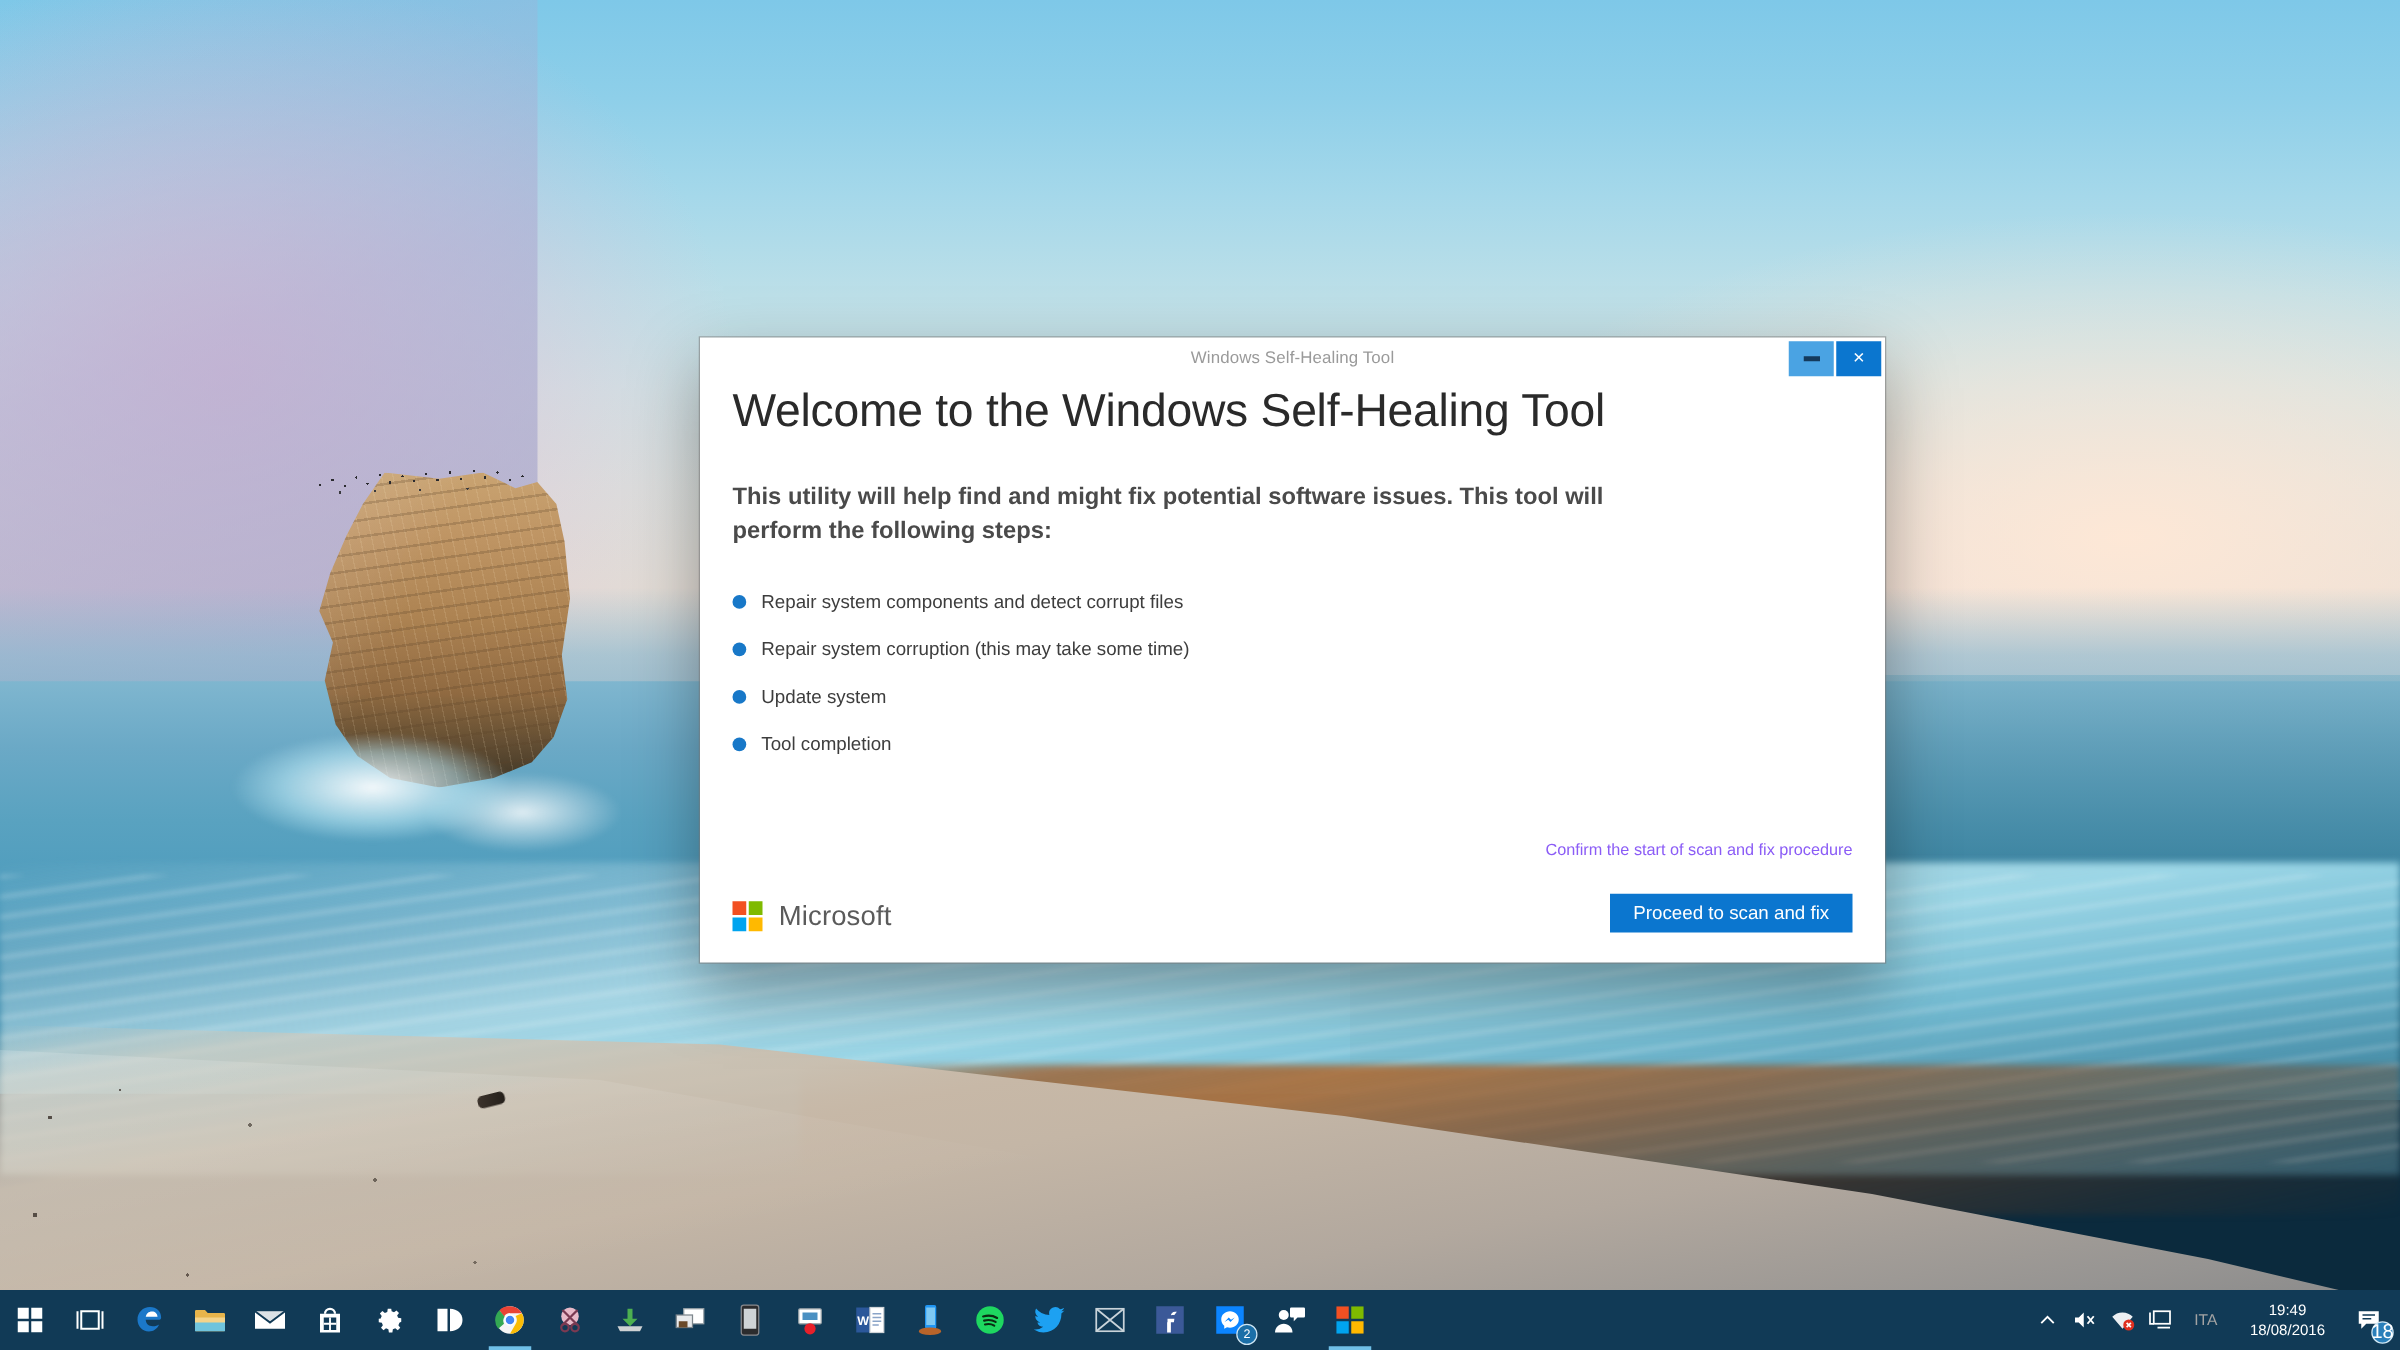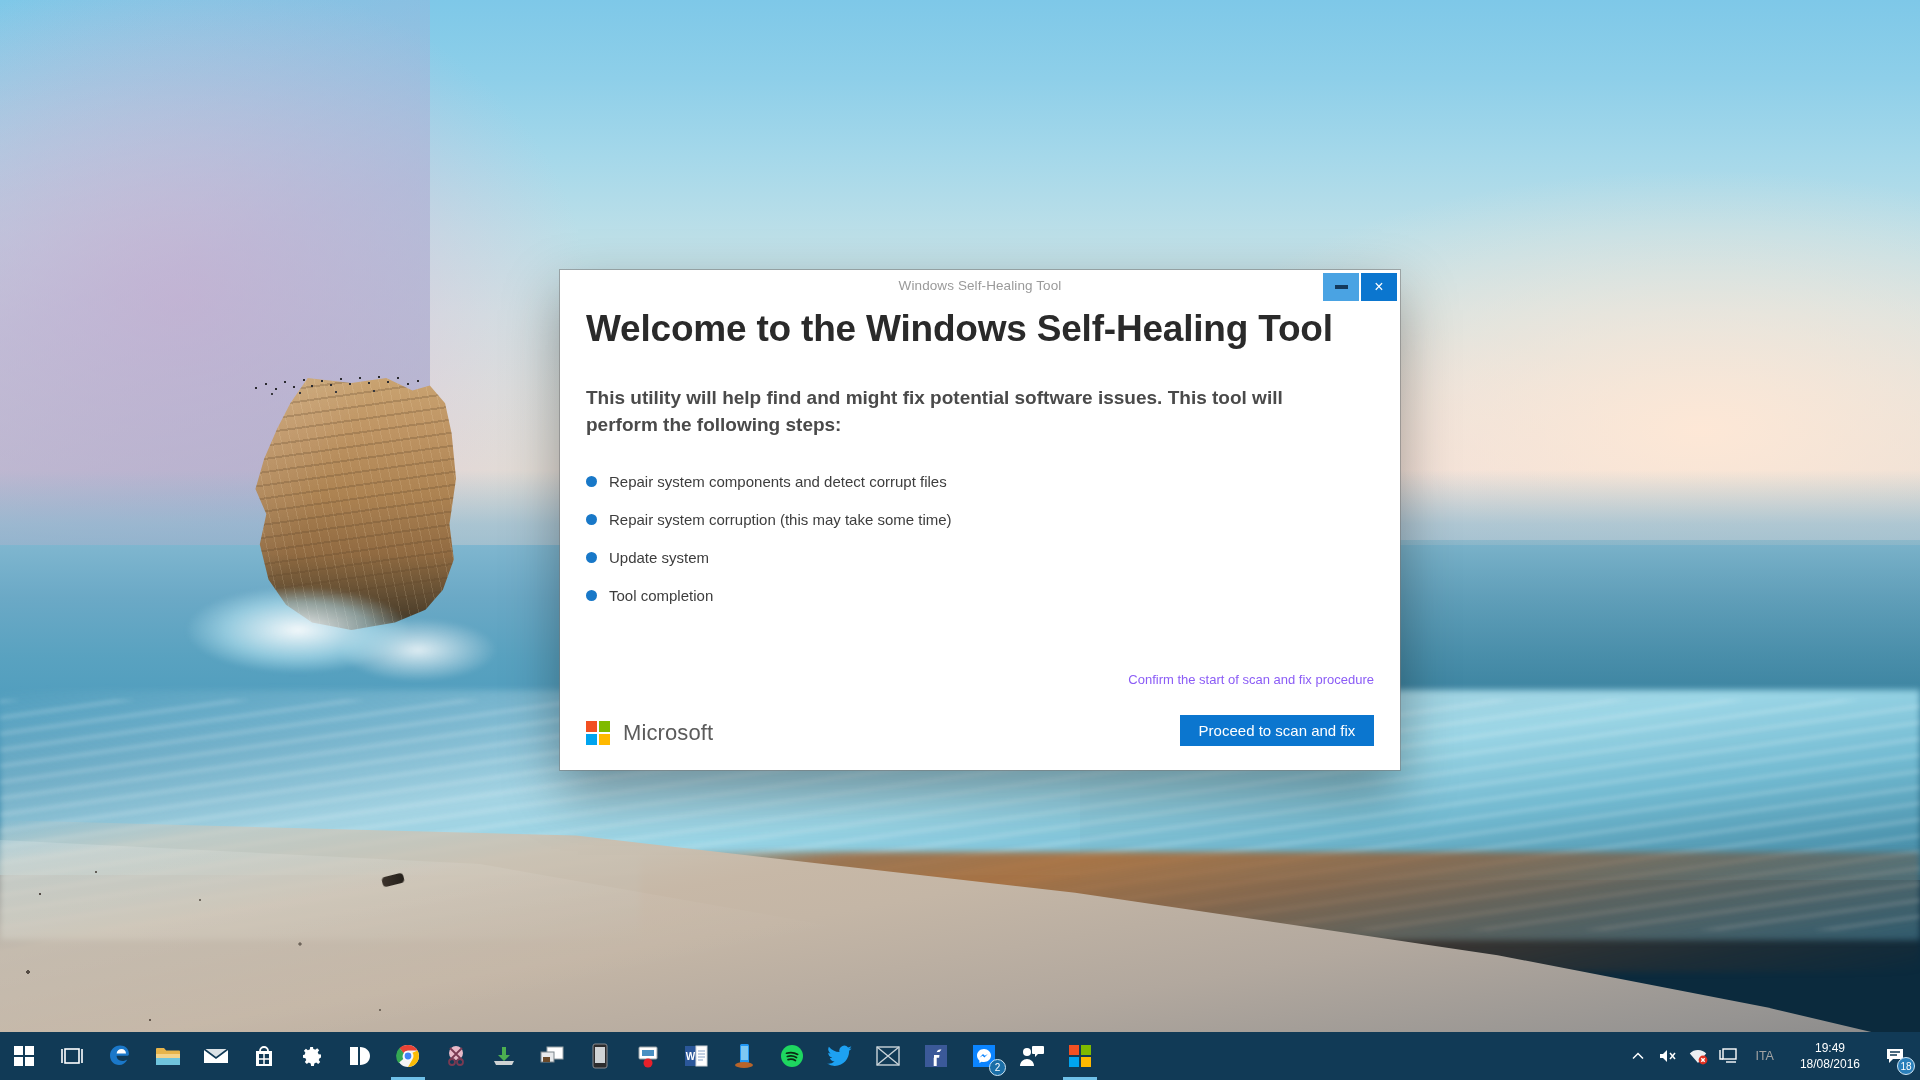--- a/index.html
+++ b/index.html
@@ -200,21 +200,21 @@
   
   #watermark{
     position:absolute; right:22px; bottom:46px;
     text-align:right; color:#e9e9ea; line-height:1.45;
     font-size:13px; text-shadow:0 1px 2px rgba(0,0,0,.35);
     user-select:none;
   }
 
   
   #app-window{
-    position:absolute; left:560px; top:270px; width:840px; height:500px;
+    position:absolute; left:560px; top:270px; width:948px; height:500px;
     background:#ffffff;
     box-shadow:0 0 0 1px rgba(120,120,120,.55), 0 22px 52px rgba(0,0,0,.34);
   }
   .titlebar{
     position:relative; height:34px; width:100%;
   }
   .titlebar-text{
     position:absolute; left:0; right:0; top:8px;
     text-align:center; font-size:13.5px; color:#9a9a9a;
     letter-spacing:.1px; pointer-events:none;
@@ -224,21 +224,21 @@
     width:36px; height:28px; border:0; cursor:pointer;
     display:flex; align-items:center; justify-content:center;
   }
   .win-btn.min{ background:#4aa3e3; }
   .win-btn.close{ background:#0b76cf; }
   .glyph-min{ width:13px; height:4px; background:#143a5c; display:block; }
   .glyph-close{ color:#ffffff; font-size:16px; line-height:1; font-weight:400; }
 
   .content{ padding:0 26px; }
   h1.page-title{
-    font-weight:700; font-size:37px; color:#2a2a2a;
+    font-weight:400; font-size:37px; color:#2a2a2a;
     margin-top:4px; letter-spacing:-.2px;
   }
   p.intro{
     margin-top:34px; font-size:19px; font-weight:700; color:#4a4a4a;
     line-height:1.44; max-width:740px;
   }
   ul.steps{ list-style:none; margin-top:34px;text-align:right; }
   ul.steps li{
     display:flex; align-items:center; gap:12px;
     margin-bottom:21px; font-size:15px; color:#3d3d3d; font-weight:400;
@@ -311,21 +311,21 @@
   .clock{
     color:#fff; font-size:12px; line-height:1.35; text-align:center;
     padding:0 14px; cursor:pointer;
   }
   .action-center{
     position:relative; width:42px; height:48px;
     display:flex; align-items:center; justify-content:center; cursor:pointer;
   }
   .ac-badge{
     position:absolute; right:1px; bottom:5px; width:18px; height:18px; border-radius:50%;
-    background:#2a7fba; border:1.5px solid #cfe6f4; color:#fff; font-size:10px;
+    background:#2a7fba; border:1.5px solid #cfe6f4; color:#fff; font-size:16px;
     display:flex; align-items:center; justify-content:center;
   }
   .ico-sq{ display:block; }
 </style>
 </head>
 <body>
 
 <div id="desktop">
   <div class="wp-layer wp-sky"></div>
   <div class="wp-layer wp-lav"></div>

